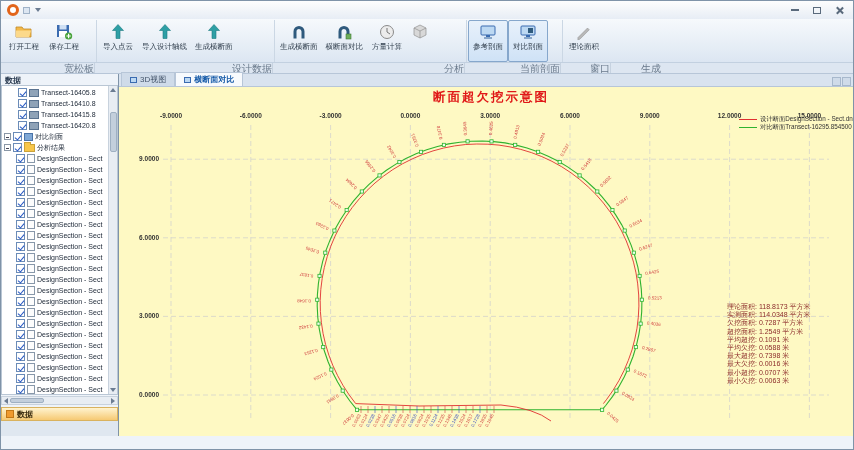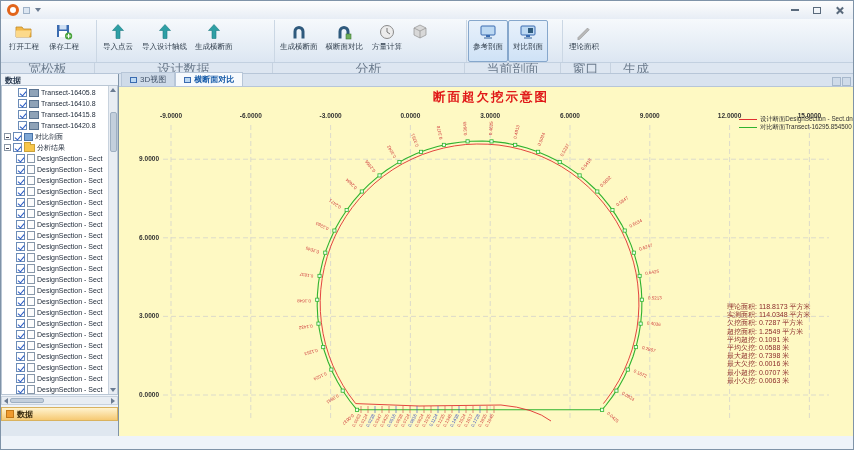--- a/index.html
+++ b/index.html
@@ -28,21 +28,21 @@
   .help-dot{width:9px;height:9px;border-radius:50%;background:#7fa8d6;border:1px solid #5c86b5;}
 
   
   .ribbon{height:44px;background:linear-gradient(#f6f9fc,#e4ecf5 70%,#dce6f2);border-bottom:1px solid #c2d0e0;display:flex;align-items:stretch;padding:1px 2px 0 2px;}
   .rgroup{display:flex;align-items:stretch;border-right:1px solid #cbd7e4;padding:0 1px;}
   .rbtn{display:flex;flex-direction:column;align-items:center;justify-content:flex-start;padding:2px 3px 0 3px;min-width:40px;border:1px solid transparent;border-radius:2px;}
   .rbtn svg{width:18px;height:18px;display:block;}
   .rbtn .rlabel{font-size:7.5px;color:#33404f;margin-top:1px;white-space:nowrap;}
   .rbtn.active{background:linear-gradient(#e8f1fb,#cfe2f6);border:1px solid #86a7cc;}
   .grouplabels{height:11px;background:#dde6f1;border-bottom:1px solid #b7c6d8;display:flex;}
-  .glabel{font-size:13px;color:#6a7a8c;text-align:center;line-height:11px;border-right:1px solid #c6d2e0;overflow:hidden;white-space:nowrap;}
+  .glabel{font-size:10px;color:#6a7a8c;text-align:right;line-height:11px;border-right:1px solid #c6d2e0;overflow:hidden;white-space:nowrap;}
 
   
   .bodyrow{display:flex;height:362px;}
   .sidebar{width:118px;background:#eef3f9;border-right:1px solid #7f93a8;display:flex;flex-direction:column;}
   .panel-title{font-size:8px;font-weight:bold;color:#2c3d52;padding:1px 4px;height:11px;}
   .tree-zone{height:310px;background:#fff;border:1px solid #b9c6d4;display:flex;overflow:hidden;}
   .tree{flex:1;overflow:hidden;padding-top:1px;}
   .trow{display:flex;align-items:center;gap:2px;height:11px;white-space:nowrap;overflow:hidden;}
   .tlabel{font-size:7px;color:#1c2736;}
   .cb{width:9px;height:9px;border:1px solid #6b8cb8;background:#fff;position:relative;flex:0 0 auto;}

